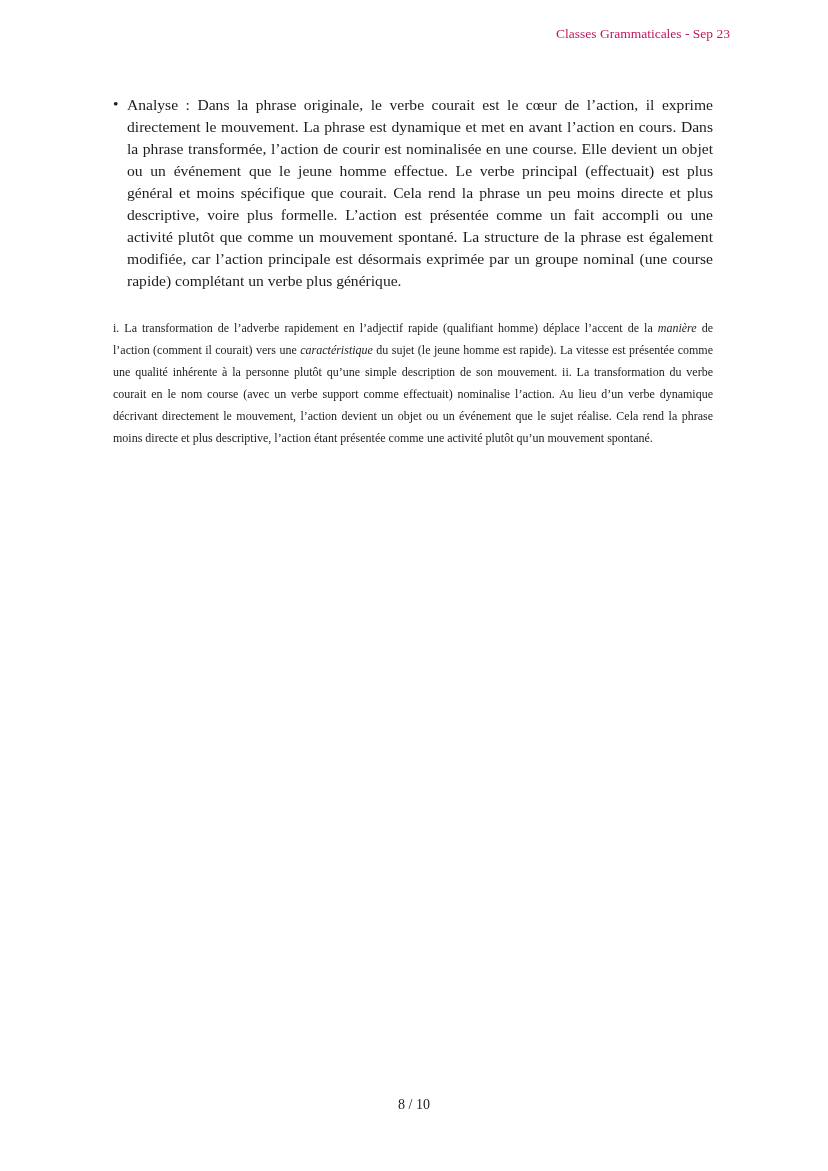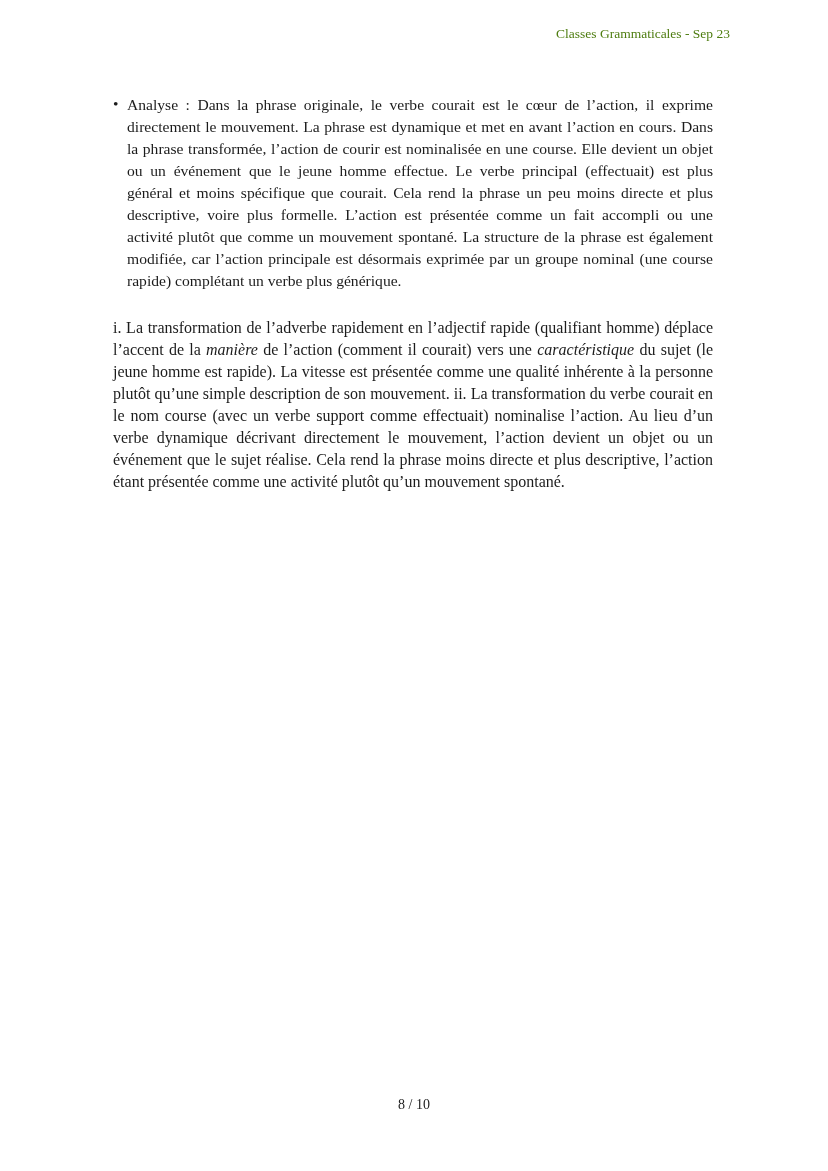--- a/index.html
+++ b/index.html
@@ -11,21 +11,21 @@
     font-family: "Liberation Serif", "DejaVu Serif", serif;
     color: #1c1c1c;
     overflow: hidden;
   }
   .page-header {
     position: absolute;
     top: 26px;
     right: 98px;
     font-size: 13.5px;
     line-height: 16px;
-    color: #4d7c0f;
+    color: #be185d;
     white-space: nowrap;
   }
   .content {
     position: absolute;
     top: 94px;
     left: 98px;
     width: 615px;
   }
   .bullet-item {
     position: relative;
@@ -43,21 +43,21 @@
   }
   .analyse-label { font-weight: normal; }
   .reponse-heading {
     margin: 31px 0 0 0;
     font-size: 16.2px;
     line-height: 20px;
     font-weight: bold;
   }
   .answer-paragraph {
     margin: 25px 0 0 15px;
-    font-size: 16px;
+    font-size: 12px;
     line-height: 22px;
     text-align: justify;
   }
   .answer-paragraph em { font-style: italic; }
   .page-footer {
     position: absolute;
     top: 1097px;
     left: 0;
     width: 828px;
     text-align: center;

